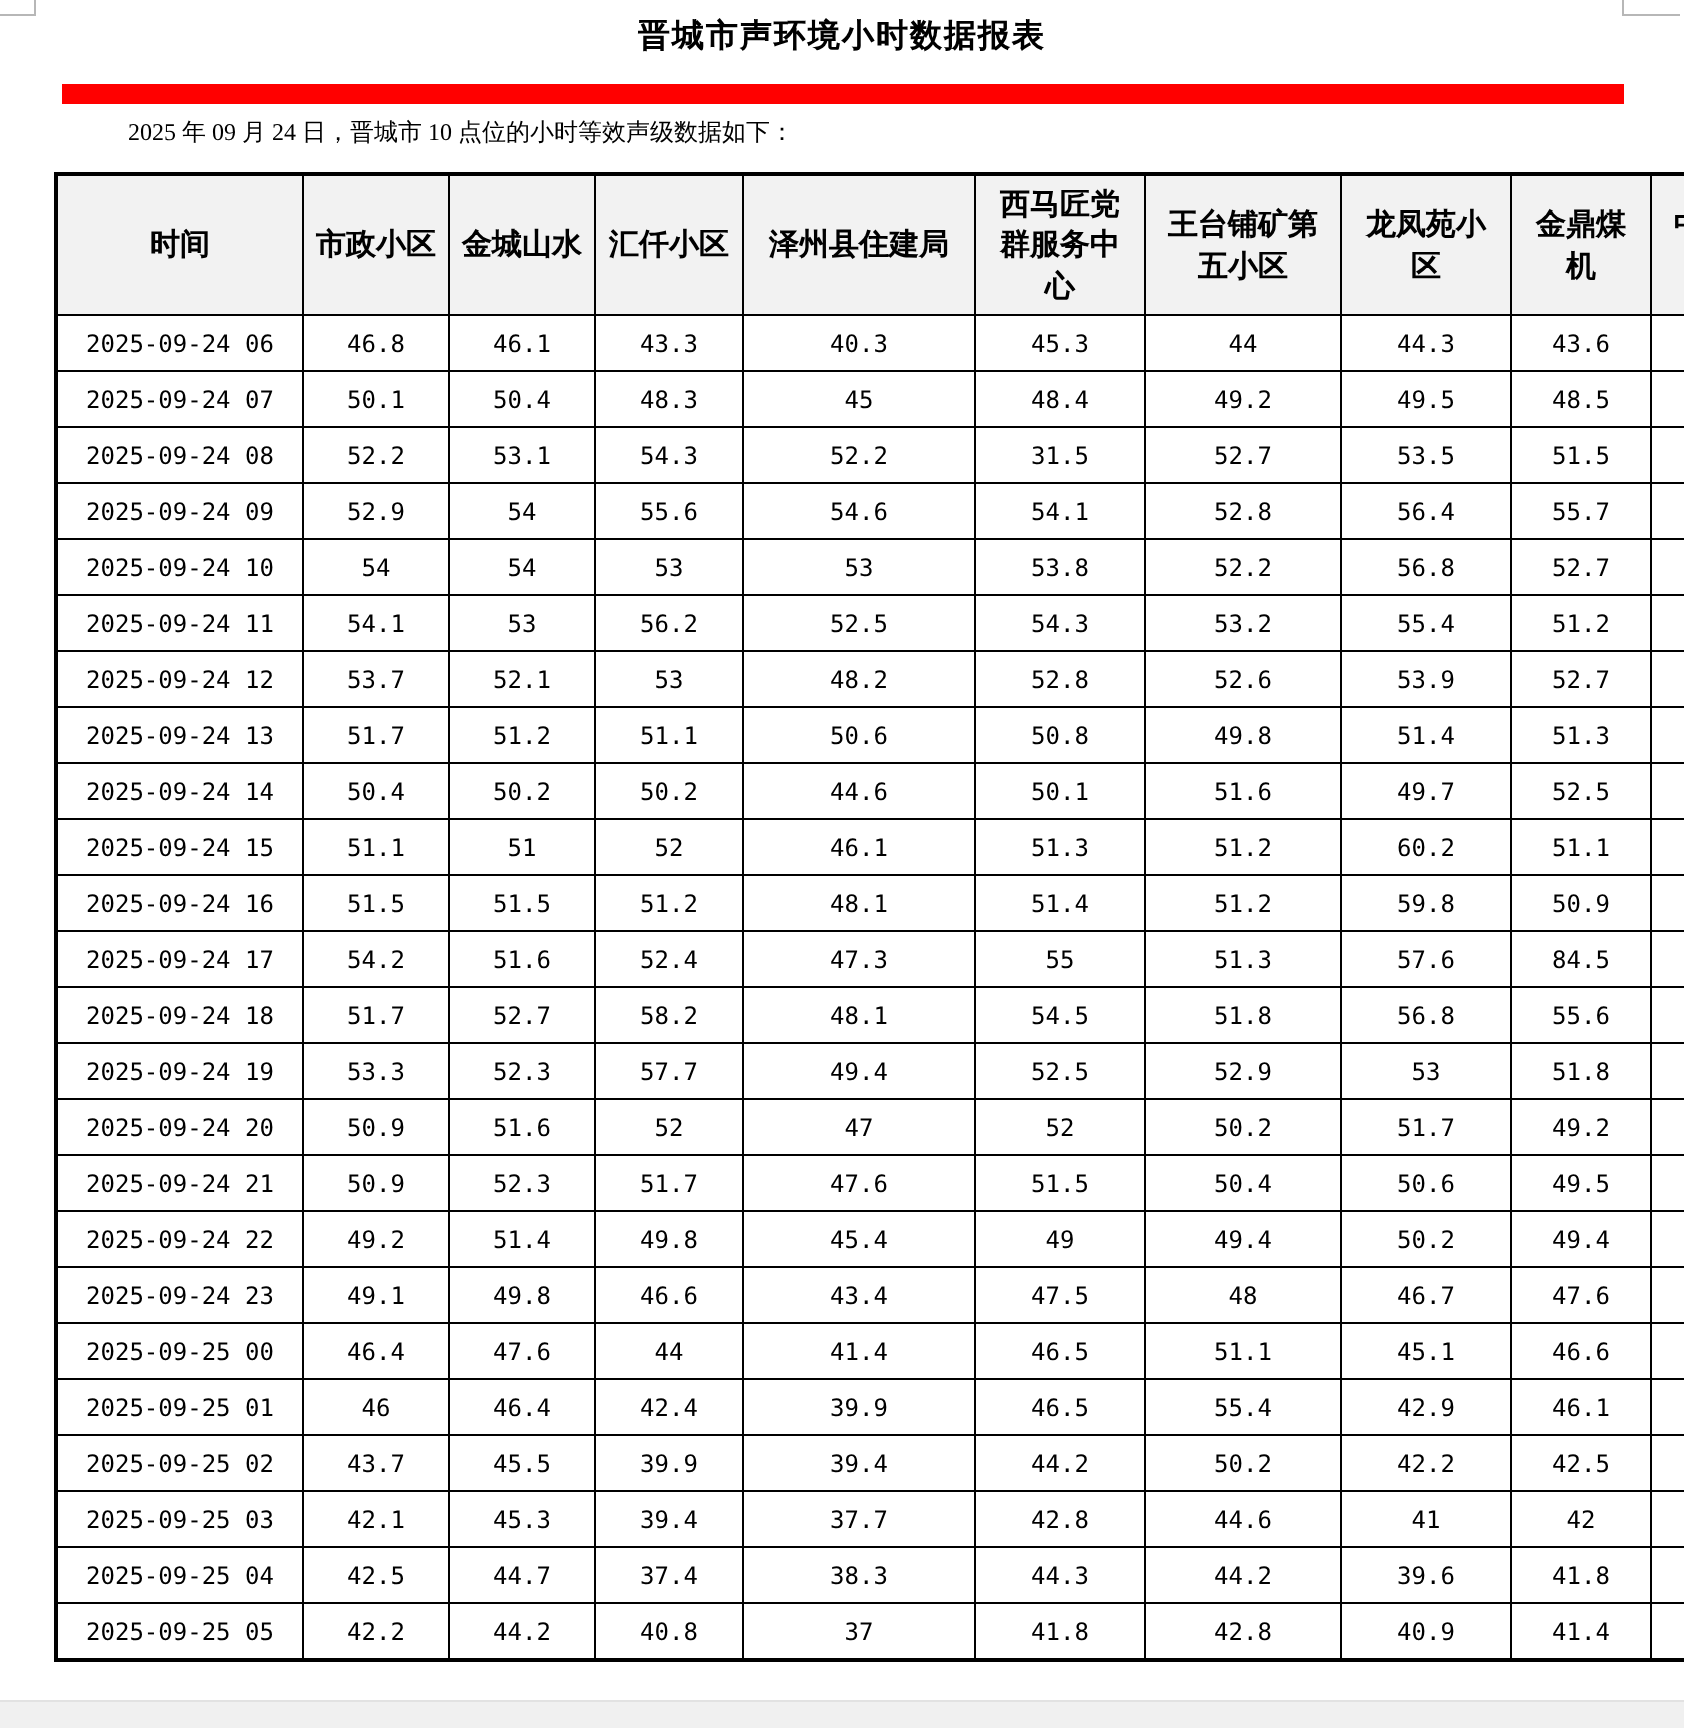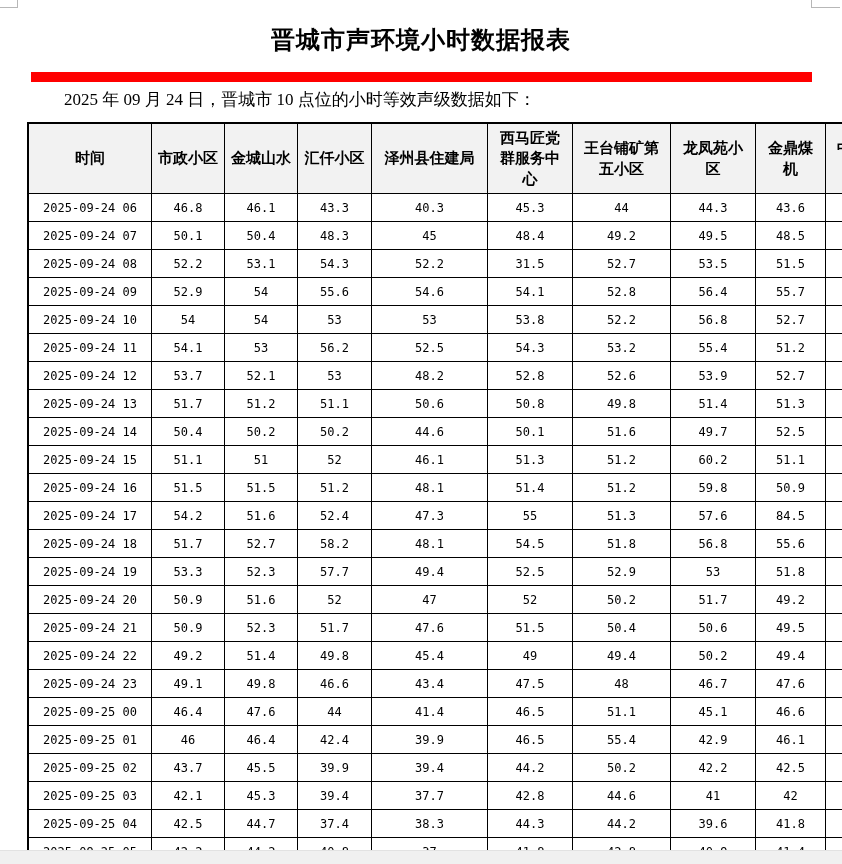--- a/index.html
+++ b/index.html
@@ -11,37 +11,37 @@
     overflow: hidden;
     font-family: "DejaVu Sans", sans-serif;
     color: #000;
   }
   
   .corner { position: absolute; top: 0; height: 7px; background: #ffffff; }
   .corner-tl { left: 0; width: 17px; border-right: 1px solid #b7b7b7; border-bottom: 1px solid #b7b7b7; }
   .corner-tr { right: 2px; width: 28px; border-left: 1px solid #b7b7b7; border-bottom: 1px solid #b7b7b7; }
 
   .title {
-    margin: 16px;
+    margin: 0;
     padding-top: 8px;
     text-align: center;
-    font-size: 24px;
+    font-size: 16px;
     font-weight: bold;
     font-family: "DejaVu Sans", sans-serif;
     letter-spacing: 1px;
   }
   .red-bar {
     margin: 13px 30px 0 31px;
     height: 10px;
     background: #ff0000;
   }
   .subtitle {
     margin: 6px 16px 0 0;
     padding-left: 64px;
-    font-size: 17px;
+    font-size: 12px;
     font-family: "Liberation Serif", "DejaVu Serif", serif;
   }
   table.data-table {
     border-collapse: collapse;
     table-layout: fixed;
     margin: 11px 0 0 27px;
     width: 789px;
     border: 2px solid #000;
   }
   .data-table th, .data-table td {

